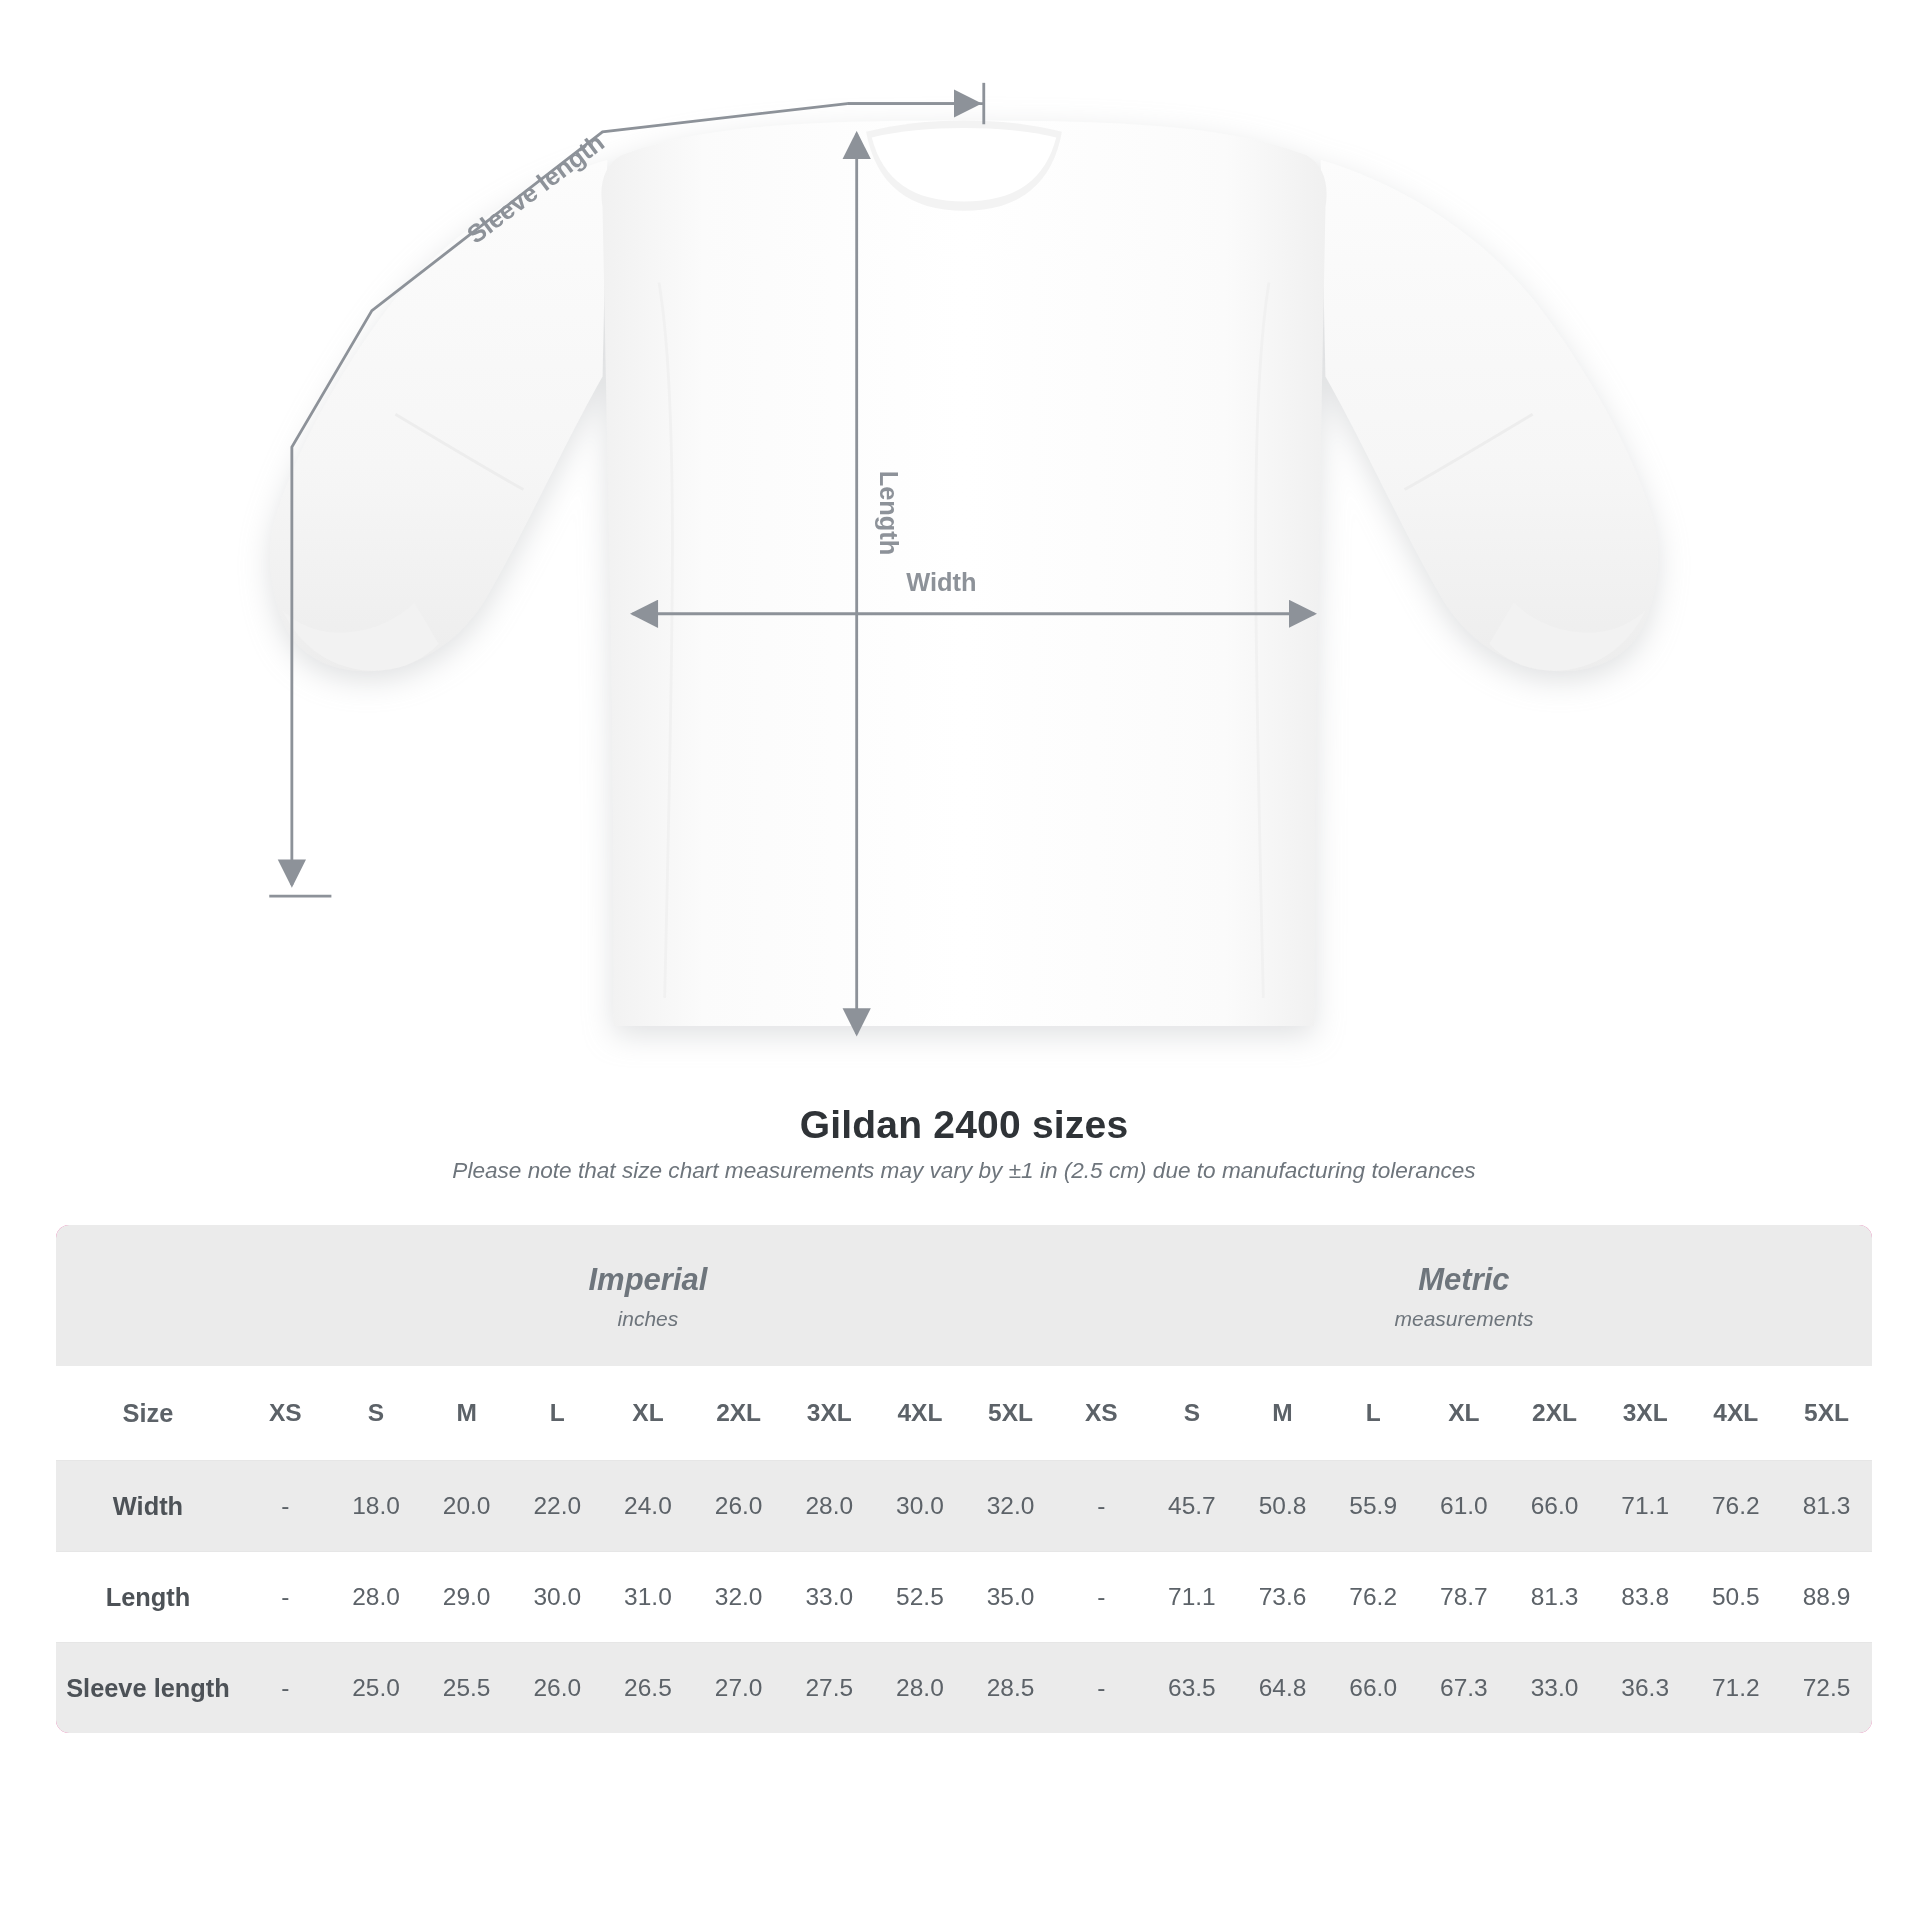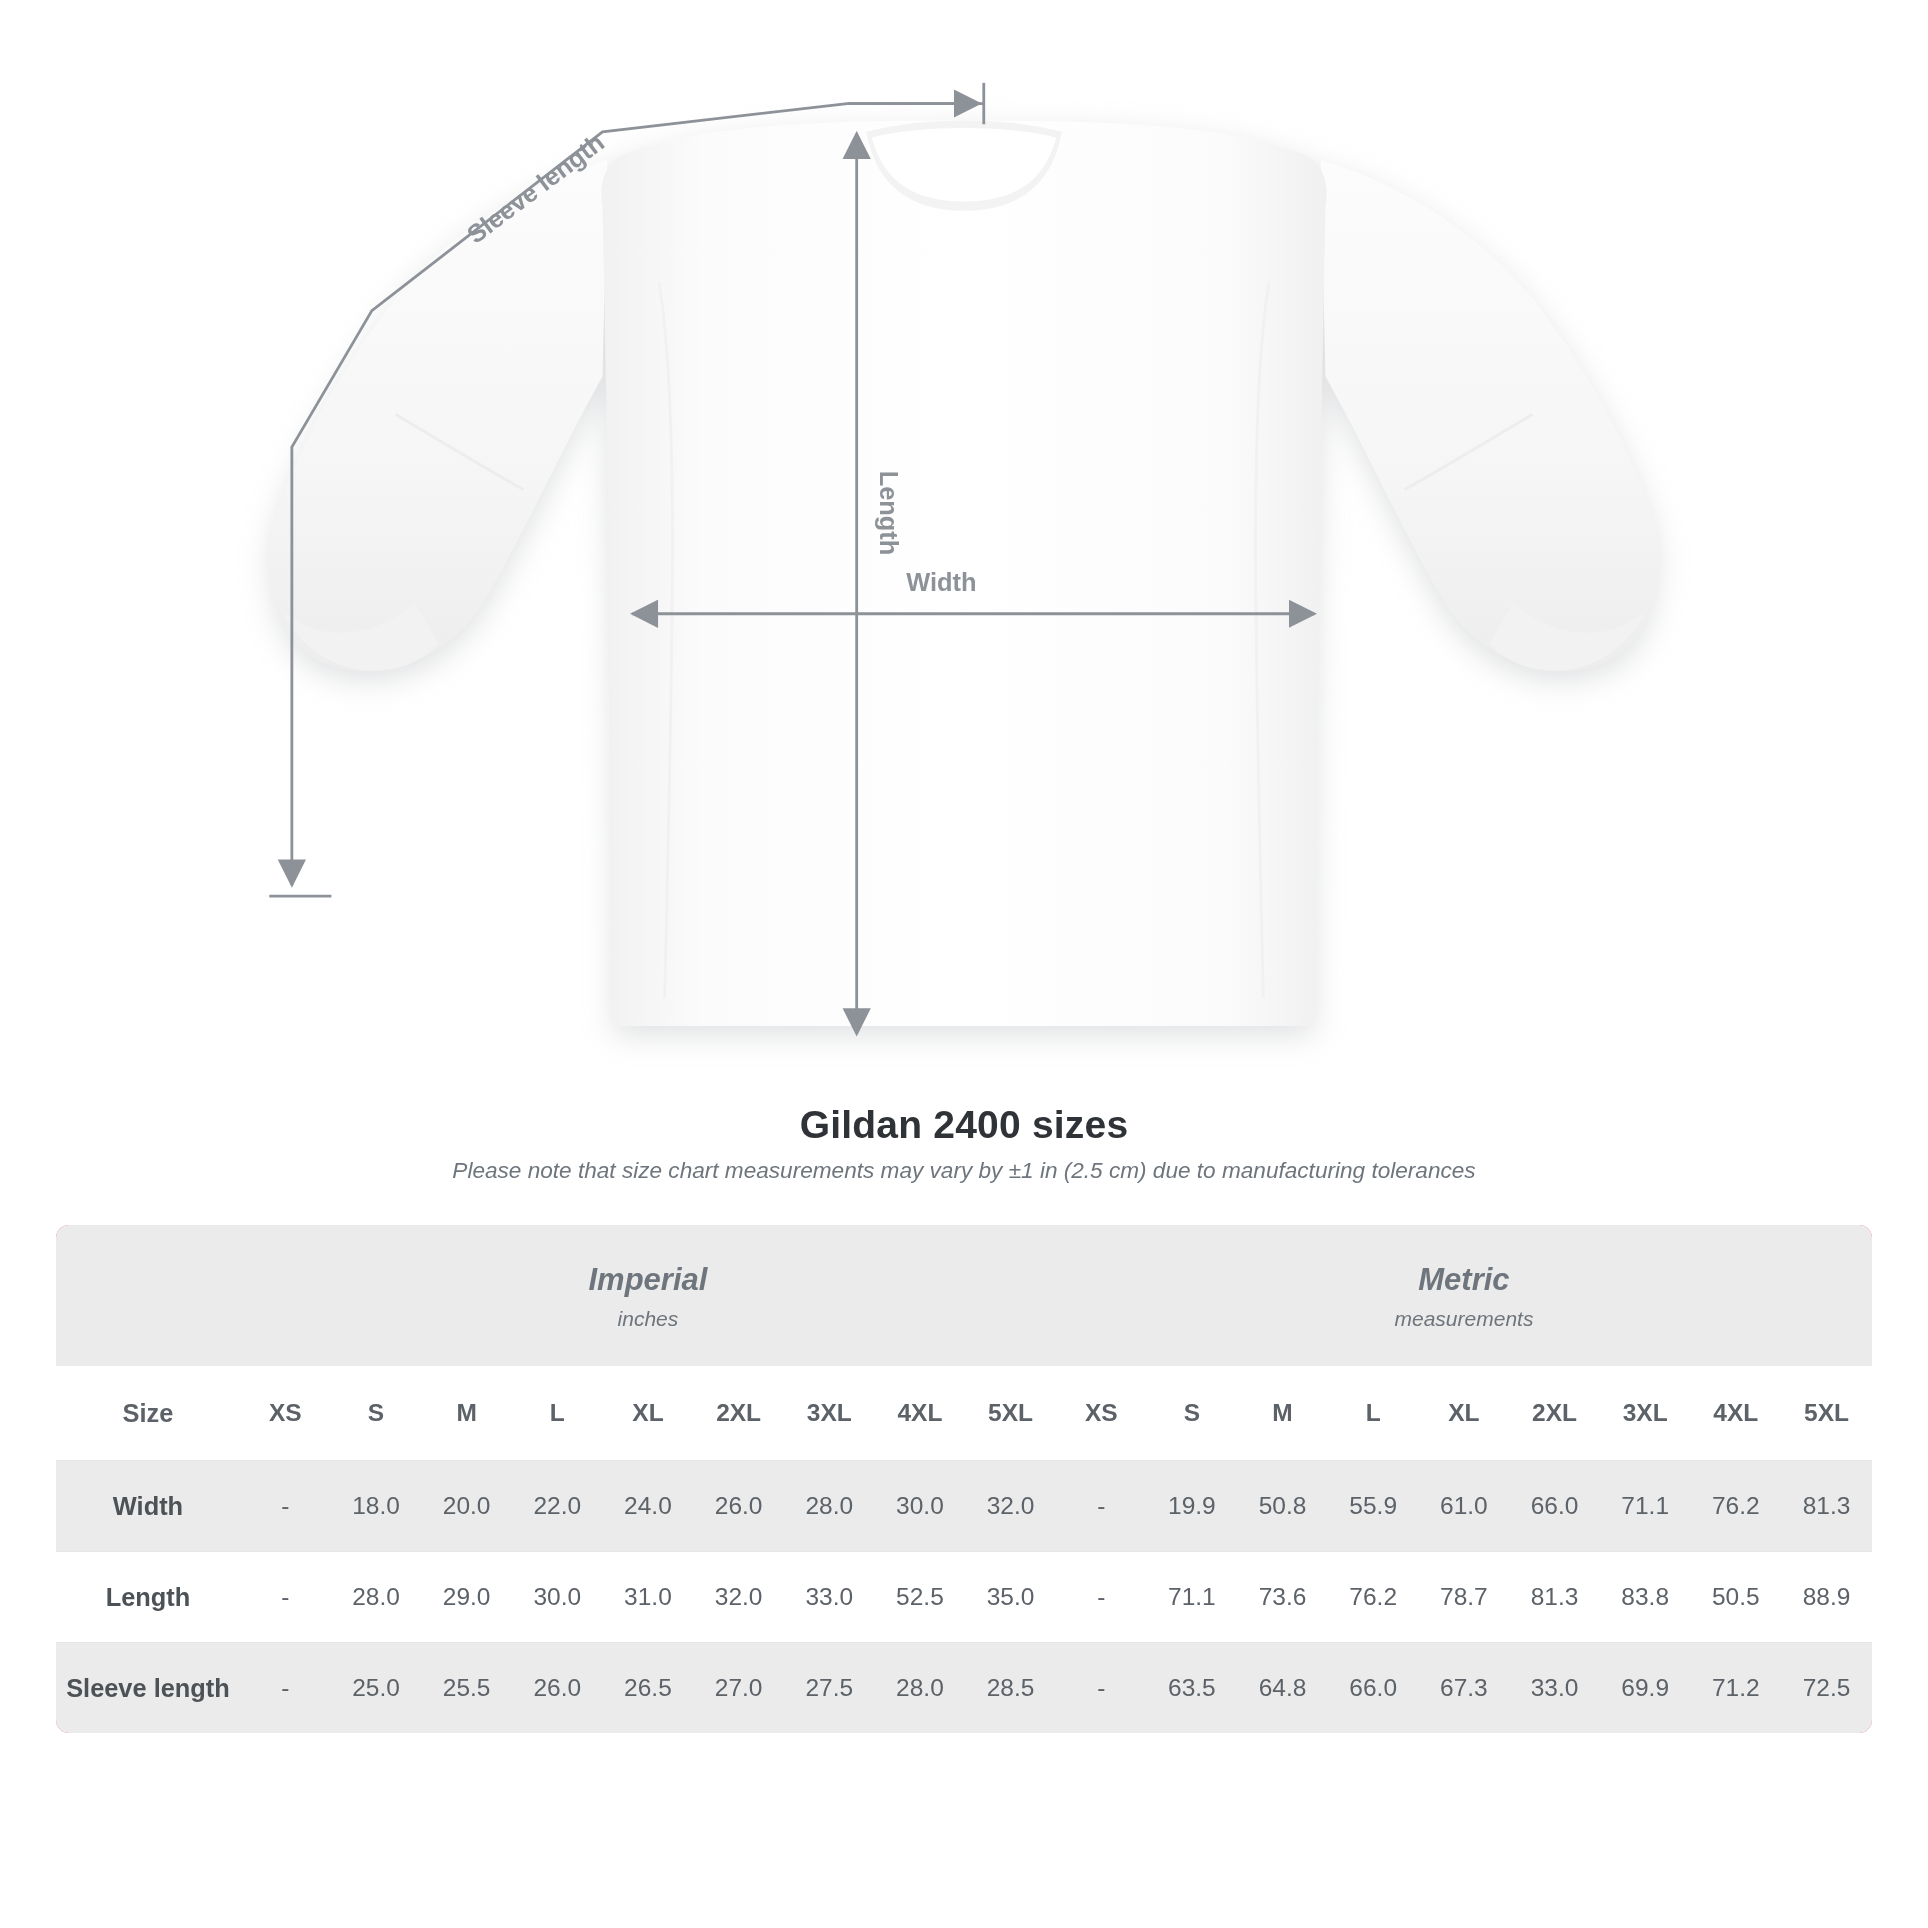--- a/index.html
+++ b/index.html
@@ -297,21 +297,21 @@
           <td>-</td>
           <td>18.0</td>
           <td>20.0</td>
           <td>22.0</td>
           <td>24.0</td>
           <td>26.0</td>
           <td>28.0</td>
           <td>30.0</td>
           <td>32.0</td>
           <td>-</td>
-          <td>19.9</td>
+          <td>45.7</td>
           <td>50.8</td>
           <td>55.9</td>
           <td>61.0</td>
           <td>66.0</td>
           <td>71.1</td>
           <td>76.2</td>
           <td>81.3</td>
         </tr>
 
         <tr class="data-row plain">
@@ -346,21 +346,21 @@
           <td>27.0</td>
           <td>27.5</td>
           <td>28.0</td>
           <td>28.5</td>
           <td>-</td>
           <td>63.5</td>
           <td>64.8</td>
           <td>66.0</td>
           <td>67.3</td>
           <td>33.0</td>
-          <td>69.9</td>
+          <td>36.3</td>
           <td>71.2</td>
           <td>72.5</td>
         </tr>
       </tbody>
     </table>
   </div>
 
 </div>
 
 

